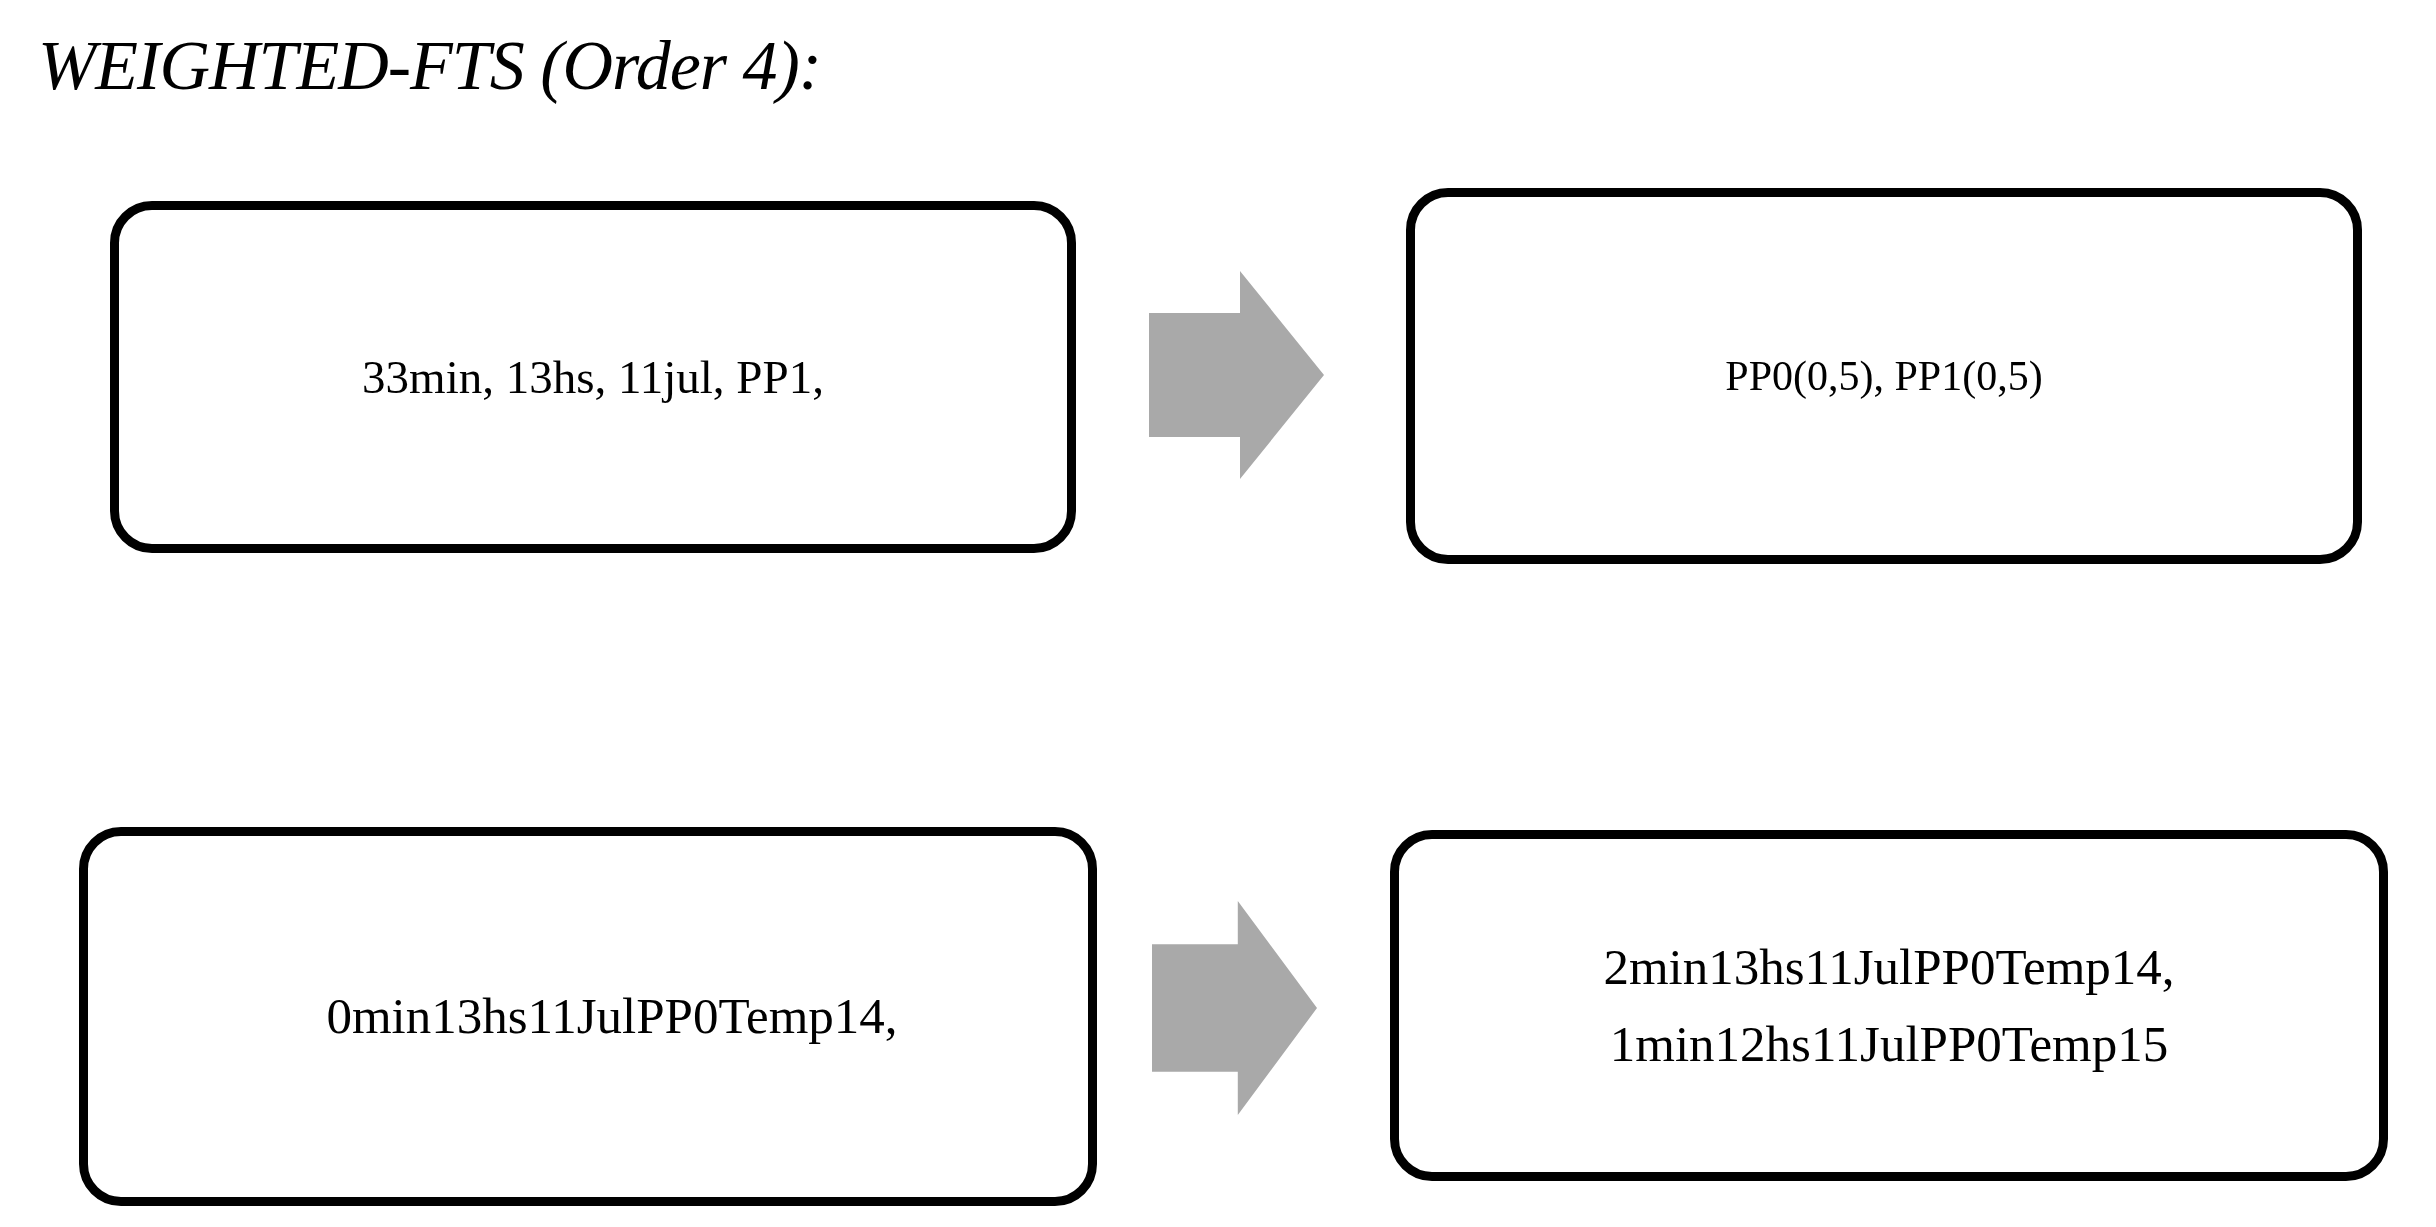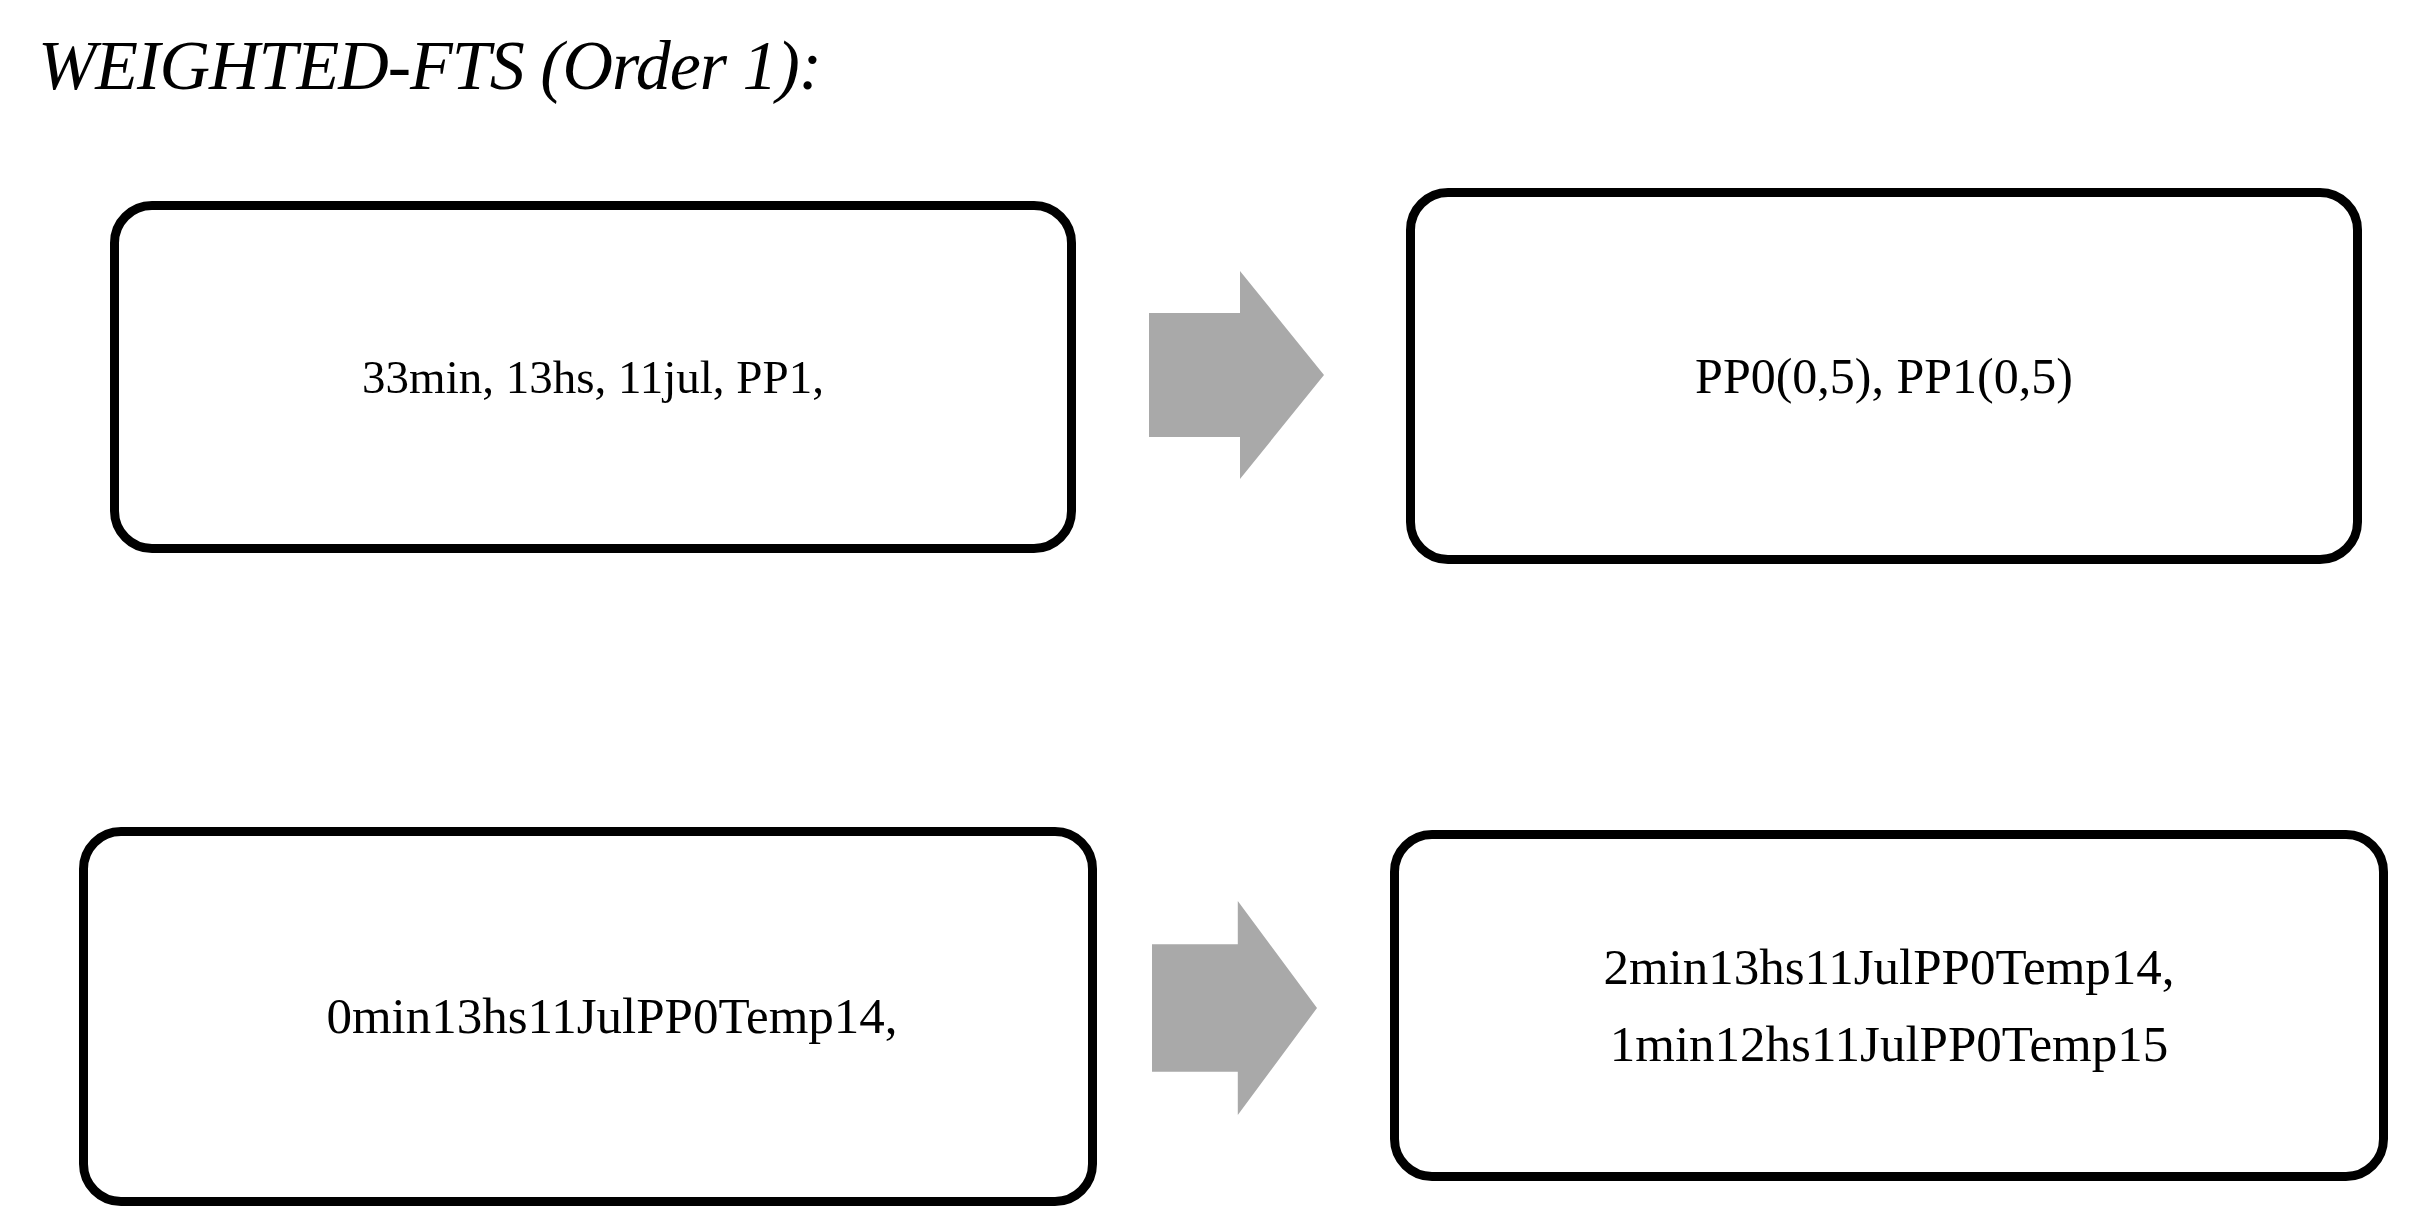--- a/index.html
+++ b/index.html
@@ -39,36 +39,36 @@
     flex-direction: column;
     align-items: center;
     justify-content: center;
     text-align: center;
     font-family: "Liberation Serif", serif;
     color: #000000;
   }
   .box span { display: block; white-space: nowrap; }
   .box span:empty { display: none; }
   .box-a { left: 110px;  top: 201px; width: 966px;  height: 352px; font-size: 47px; line-height: 1.32; }
-  .box-b { left: 1406px; top: 188px; width: 956px;  height: 376px; font-size: 50px; line-height: 1.3; }
+  .box-b { left: 1406px; top: 188px; width: 956px;  height: 376px; font-size: 42px; line-height: 1.3; }
   .box-c { left: 79px;   top: 827px; width: 1018px; height: 379px; font-size: 51px; line-height: 1.5; padding-left: 48px; }
   .box-d { left: 1390px; top: 830px; width: 998px;  height: 351px; font-size: 51px; line-height: 1.5; }
   .arrow {
     position: absolute;
     display: block;
   }
   .arrow-1 { left: 1149px; top: 271px; width: 175px; height: 208px; }
   .arrow-2 { left: 1152px; top: 901px; width: 165px; height: 214px; }
 </style>
 </head>
 <body>
 
 <div class="canvas">
 
-  <h2 class="sec-title t1">WEIGHTED-FTS (Order 1):</h2>
+  <h2 class="sec-title t1">WEIGHTED-FTS (Order 4):</h2>
 
   <div class="box box-a">
     <span>33min, 13hs, 11jul, PP1,</span>
   </div>
 
   <svg class="arrow arrow-1" viewBox="0 0 175 208" preserveAspectRatio="none">
     <polygon points="0,42 91,42 91,0 175,104 91,208 91,166 0,166" fill="#a9a9a9"></polygon>
   </svg>
 
   <div class="box box-b">

